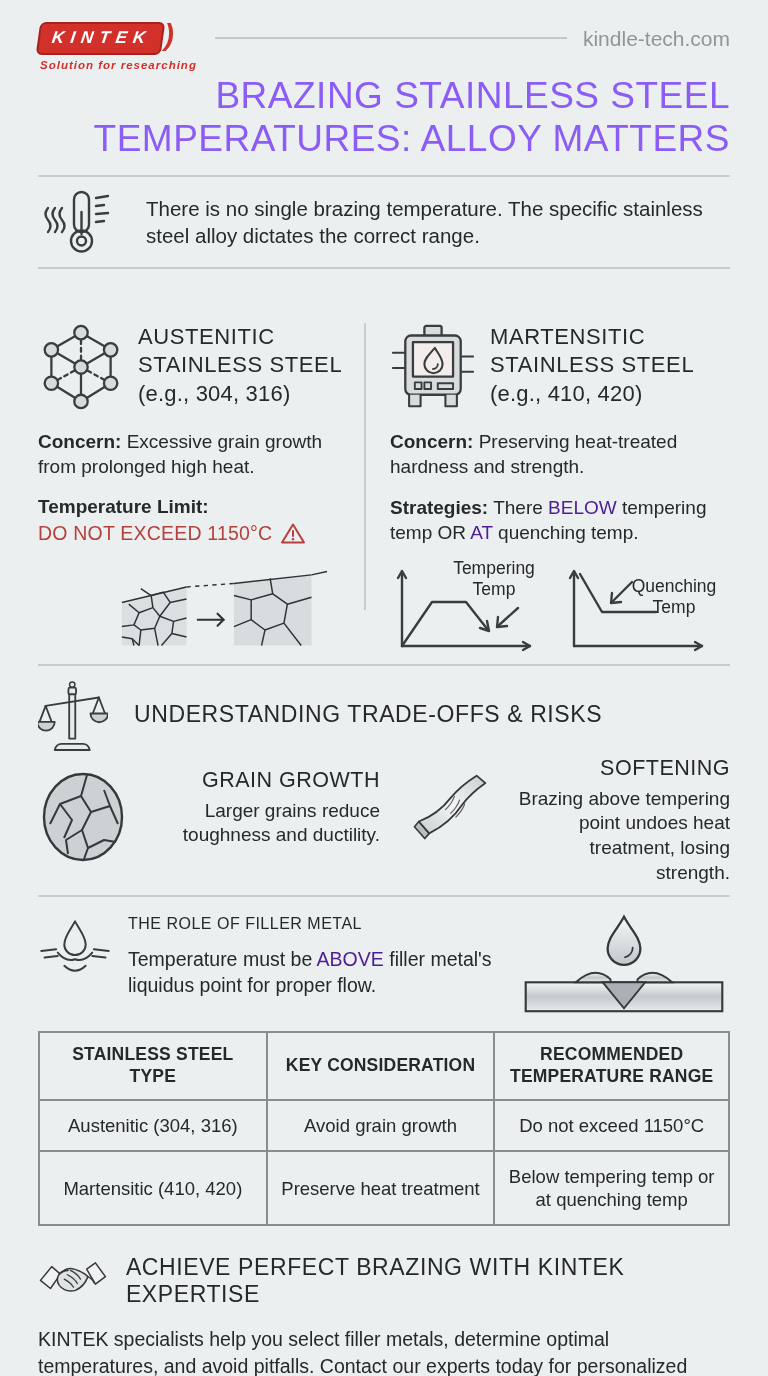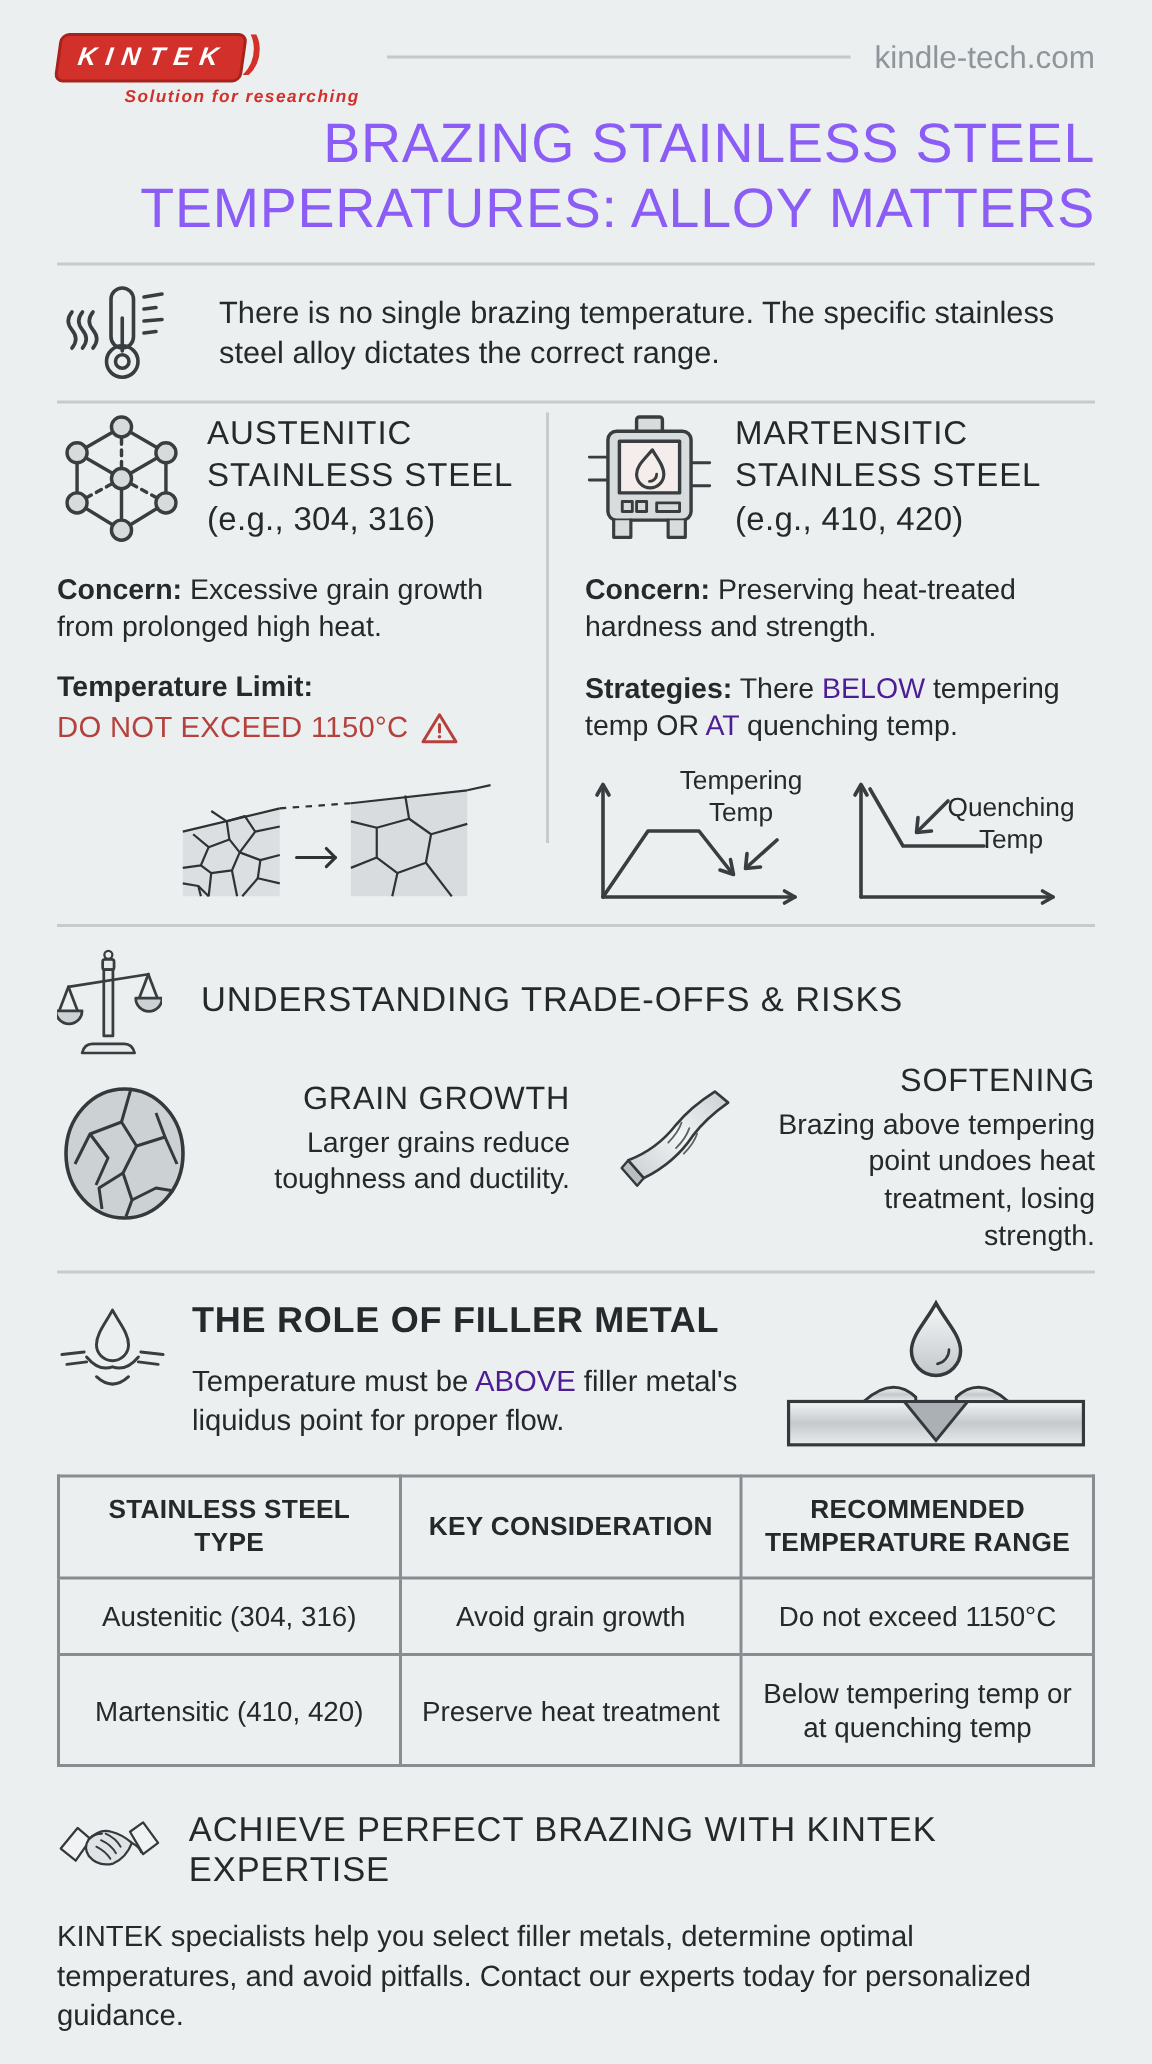--- a/index.html
+++ b/index.html
@@ -16,35 +16,35 @@
   .header { display:flex; align-items:flex-start; padding-top:22px; }
   .logo-wrap { display:flex; flex-direction:column; }
   .logo-row { display:flex; align-items:stretch; }
   .logo-badge {
     background:#d2302a; color:#fff; border-radius:6px;
     padding:4px 10px 5px 12px; transform:skewX(-8deg);
     font-weight:bold; font-style:italic; font-size:17px; letter-spacing:6px;
     border:2px solid #a8221d;
   }
   .logo-bracket { color:#d2302a; font-weight:bold; font-size:29px; line-height:26px; margin-left:1px; font-style:italic; }
-  .logo-tagline { color:#d2302a; font-style:italic; font-weight:bold; font-size:11.5px; letter-spacing:1px; margin-top:4px; padding-left:2px;margin-left:43px; }
+  .logo-tagline { color:#d2302a; font-style:italic; font-weight:bold; font-size:11.5px; letter-spacing:1px; margin-top:4px; padding-left:2px; }
   .header-line { flex:1; height:0; border-top:2px solid #c3c8cb; margin:15px 16px 0 18px; }
   .site { color:#8f969b; font-size:21px; margin-top:5px; }
 
   
   .title { margin-top:4px; font-size:37px; line-height:1.16; font-weight:500; letter-spacing:0.5px; color:#8b5cf6;text-align:right; }
 
   .divider { border:none; border-top:2px solid #c6cbce; margin-top:14px; }
 
   
   .intro { display:flex; align-items:center; gap:26px; padding:11px 0; }
   .intro-text { font-size:20.5px; line-height:1.33; max-width:575px; }
 
   
-  .alloys { display:flex; padding-top:4px; }
+  .alloys { display:flex; padding-top:16px;margin-top:36px; }
   .col-left { width:336px; }
   .col-sep { width:2px; background:#c6cbce; margin:2px 0 46px 14px; }
   .col-right { flex:1; padding-left:24px; }
   .alloy-head { display:flex; gap:14px; align-items:flex-start; }
   .alloy-title { font-size:22px; letter-spacing:0.6px; line-height:1.3; font-weight:500; padding-top:2px; }
   .alloy-title .ex { font-weight:400; letter-spacing:0.2px; }
   .alloy-title span { display:block; }
   .body-txt { font-size:19px; line-height:1.3; }
   .concern { margin-top:15px; }
   .limit-label { margin-top:17px; font-weight:bold; font-size:19px; }
@@ -64,21 +64,21 @@
   .cards { display:flex; margin-top:2px; }
   .card { display:flex; gap:20px; align-items:flex-start;text-align:right; }
   .card1 { width:372px; padding-top:12px; }
   .card2 { flex:1; }
   .card-title { font-size:21.5px; letter-spacing:0.5px; font-weight:500; margin-bottom:6px; }
   .card-text { font-size:19px; line-height:1.3; }
 
   
   .filler { display:flex; align-items:flex-start; padding-top:14px; gap:16px; }
   .filler-mid { padding-top:4px; }
-  .filler-title { font-size:24px; letter-spacing:0.5px; font-weight:700; }
+  .filler-title { font-size:16px; letter-spacing:0.5px; font-weight:400; }
   .filler-text { margin-top:14px; font-size:19.5px; line-height:1.3; max-width:372px; }
   .filler-illus { margin-left:auto; }
 
   
   table.spec { width:100%; border-collapse:collapse; margin-top:14px; }
   table.spec th, table.spec td { border:2px solid #878d91; text-align:center; vertical-align:middle; }
   table.spec th { font-size:17.5px; line-height:1.25; padding:11px 8px; letter-spacing:0.2px; }
   table.spec td { font-size:18.5px; line-height:1.25; padding:13px 8px; }
 
   

